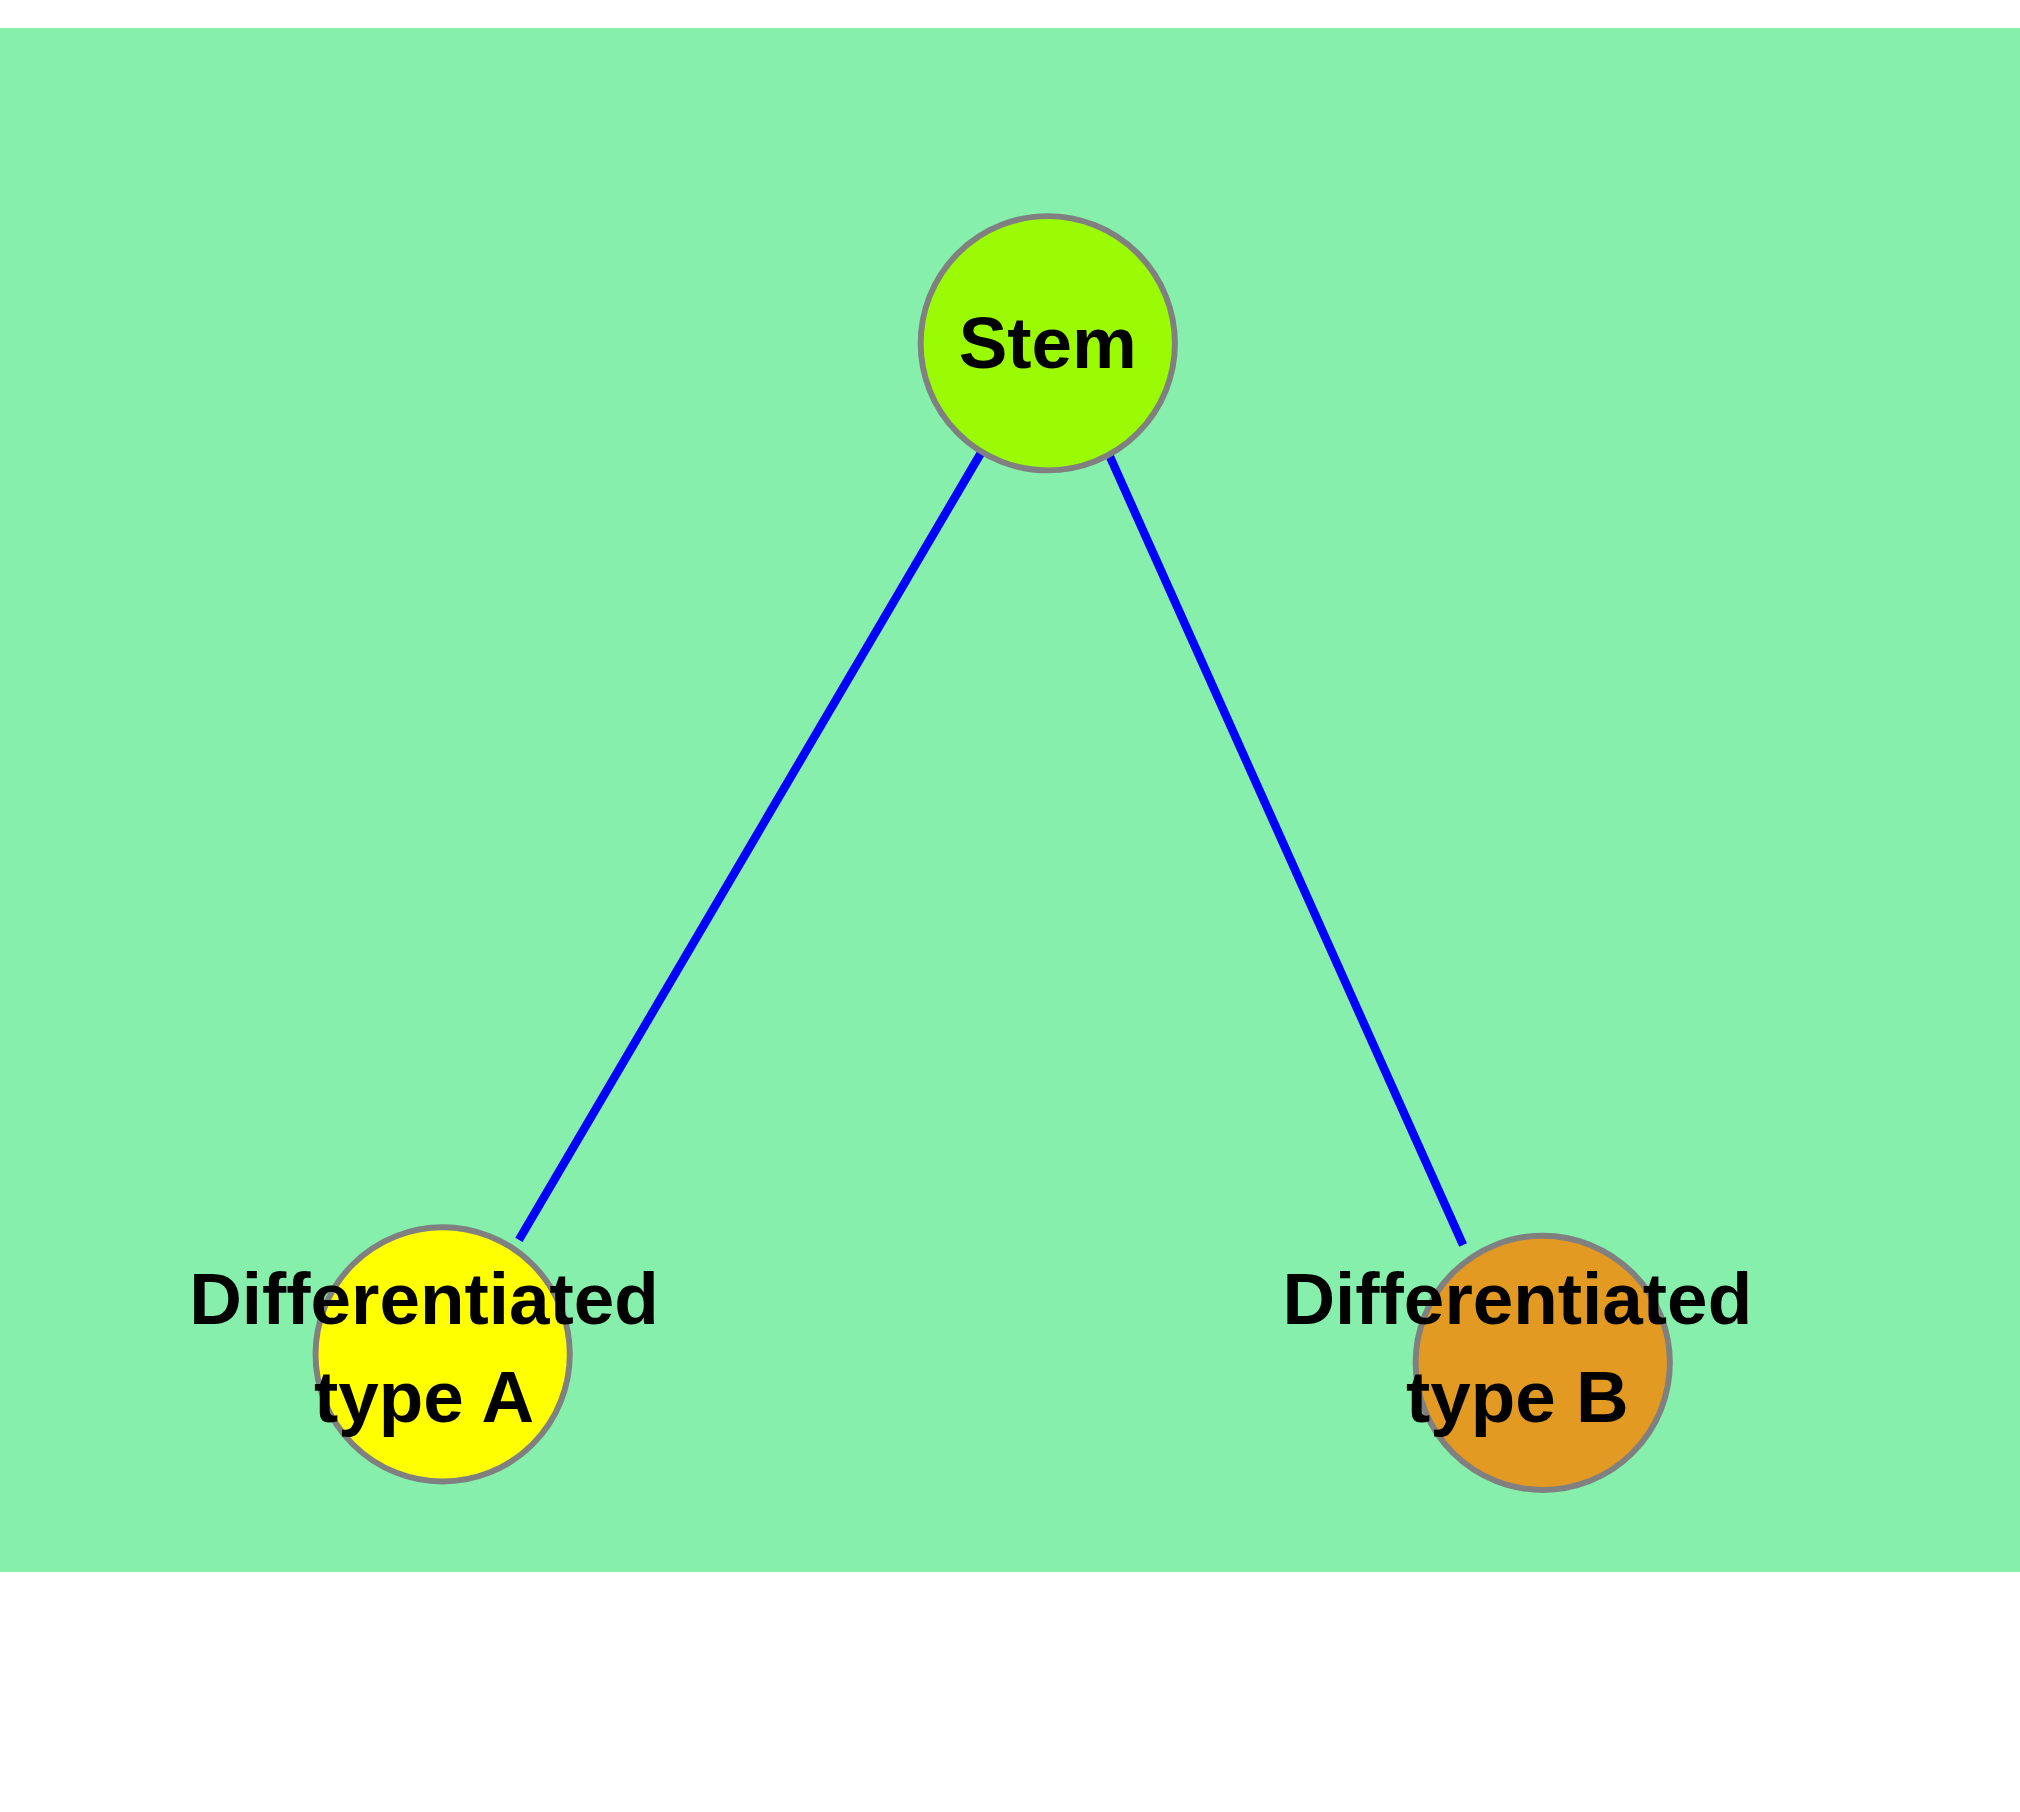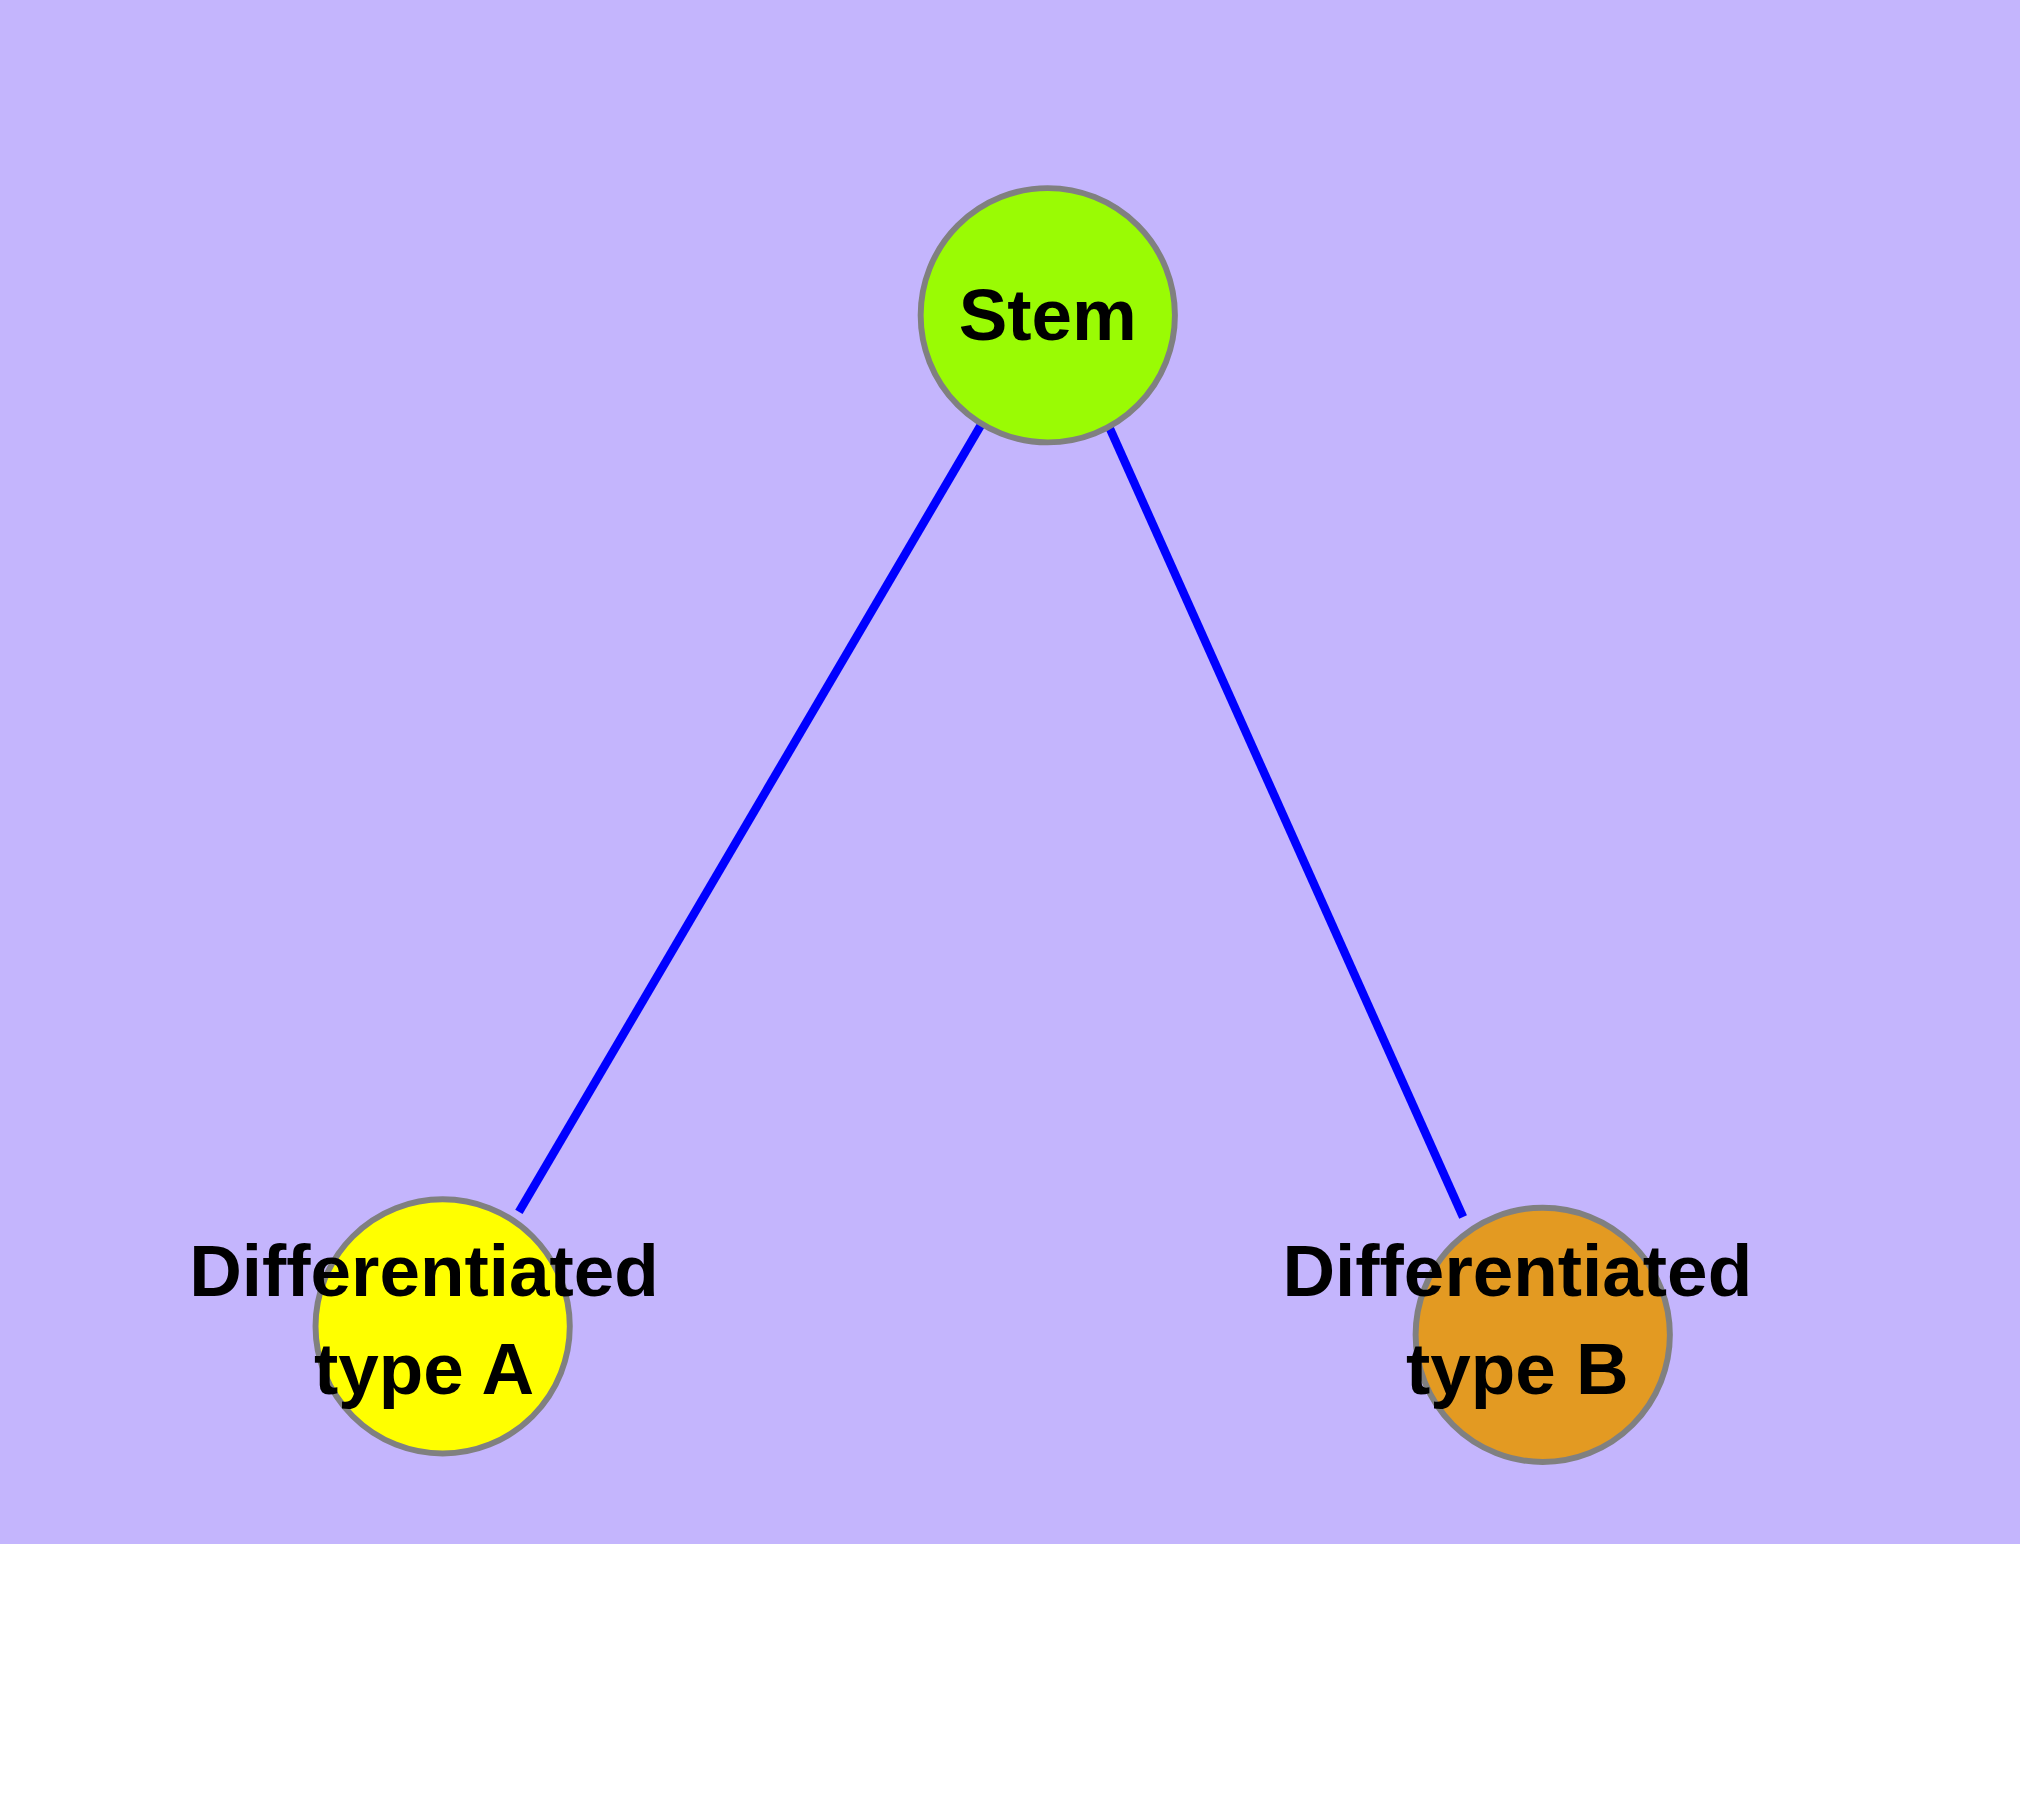--- a/index.html
+++ b/index.html
@@ -44,21 +44,21 @@
   .node-label-single {
     font-size: 86px;
   }
   .node-label-multi {
     font-size: 86px;
   }
 </style>
 </head>
 <body>
 
-<div id="canvas" style="width: 2021px; height: 1544px; background: #c4b5fd;">
+<div id="canvas" style="width: 2021px; height: 1544px; background: #86efac; margin-top: 28px;">
   <svg id="graph-svg" viewBox="0 0 2384 2138" style="width: 2021px; height: 1812px;">
 
     <g>
       <line class="edge-line" x1="1158" y1="500" x2="612" y2="1430" stroke="#0000ff" stroke-width="10"></line>
       <line class="edge-line" style="display:none"></line>
       <line class="edge-line" x1="1309" y1="505" x2="1726" y2="1436" stroke="#0000ff" stroke-width="10"></line>
     </g>
 
     <g>
 

